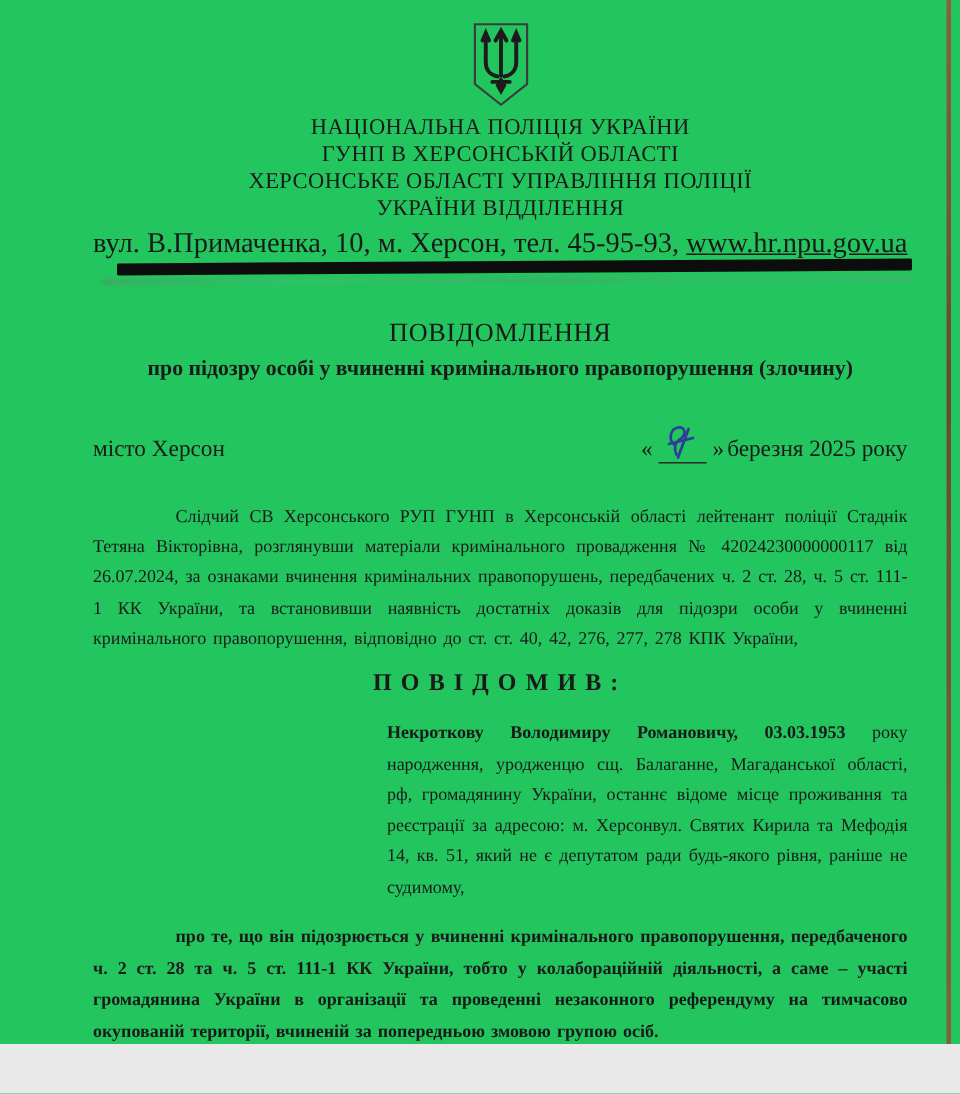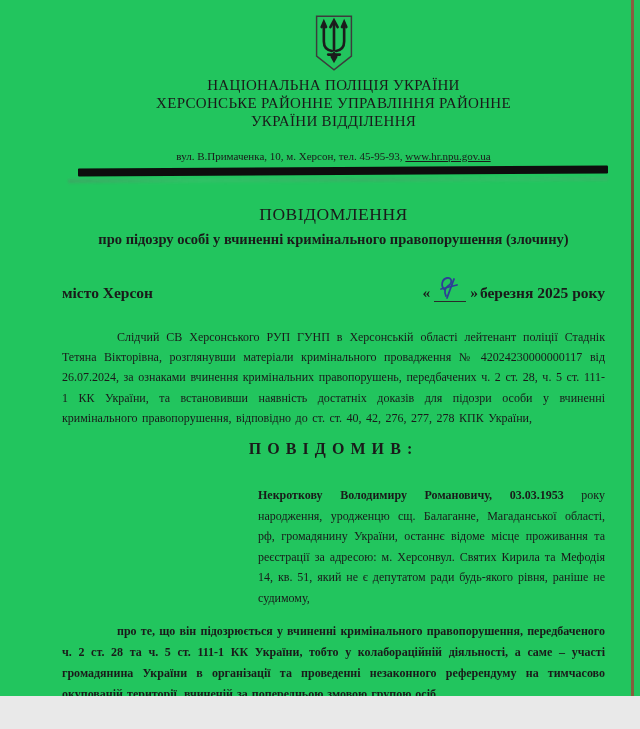--- a/index.html
+++ b/index.html
@@ -9,50 +9,50 @@
     background:#22c55e;
     font-family:"Liberation Serif","DejaVu Serif",serif;
     color:#1a1a1a;
     overflow:hidden;
     box-sizing:border-box;
     padding:14px 35px 0 62px;
   }
   .header{width:543px;text-align:center;}
   .emblem{display:block;margin:0 auto 4px auto;}
   .org-line{font-size:15px;line-height:18px;letter-spacing:0.3px;white-space:nowrap;}
-  .address-line{font-size:11px;line-height:16px;margin-top:18px;white-space:nowrap;}
+  .address-line{font-size:19px;line-height:16px;margin-top:7px;white-space:nowrap;}
   .website{text-decoration:underline;}
   .divider-bar{
     margin-top:3px;margin-left:16px;
     width:530px;height:8px;background:#0d0d0d;
     transform:rotate(-0.35deg);border-radius:1px;
   }
   .smudge{
     margin-top:3px;margin-left:6px;width:540px;height:4px;
     background:linear-gradient(90deg,rgba(110,110,110,.28),rgba(170,170,170,.10) 25%,rgba(120,120,120,.22) 55%,rgba(150,150,150,.12) 80%,rgba(130,130,130,.2));
     filter:blur(1px);transform:rotate(-0.25deg);
   }
   .title-block{width:543px;text-align:center;margin-top:22px;}
   .title-main{font-size:17.5px;font-weight:normal;letter-spacing:0.5px;}
   .title-sub{font-size:14.5px;font-weight:bold;margin-top:6px;}
   .meta-row{
     width:543px;display:flex;justify-content:space-between;align-items:flex-end;
-    margin-top:31px;font-size:15.5px;font-weight:bold;
+    margin-top:31px;font-size:15.5px;font-weight:normal;
   }
   .date-part{display:inline-flex;align-items:flex-end;gap:2px;}
   .day-box{
     display:inline-block;width:32px;height:22px;
     border-bottom:1.5px solid #2a2a2a;text-align:center;
     margin:0 2px;position:relative;
   }
   .day-box svg{position:absolute;left:2px;top:-4px;}
   .para{width:543px;font-size:12px;line-height:20.2px;text-align:justify;word-spacing:1.5px;}
   .para-intro{margin-top:25px;text-indent:55px;}
   .announce{width:543px;text-align:center;font-weight:bold;font-size:16px;letter-spacing:0.38em;margin-top:3px;}
-  .para-person{width:347px;margin-left:196px;margin-top:27px;line-height:20.6px;}
+  .para-person{width:347px;margin-left:196px;margin-top:13px;line-height:20.6px;}
   .person-name{font-weight:bold;}
   .para-final{font-weight:bold;margin-top:9px;text-indent:55px;line-height:21px;word-spacing:1px;}
   .page-edge{
     position:absolute;top:0;left:631px;width:2.5px;height:729px;
     background:linear-gradient(#8a6040,#6b4a2e 35%,#7d5636 70%,#86613f);
   }
 </style>
 </head>
 <body>
 
@@ -66,21 +66,22 @@
         <path d="M25 18 L30 9 L35 18"></path>
         <path d="M16 13 V38 C16 46 21 50 27 51"></path>
         <path d="M44 13 V38 C44 46 39 50 33 51"></path>
         <path d="M13 18 L16 11 L19 18"></path>
         <path d="M41 18 L44 11 L47 18"></path>
         <path d="M22 56 H38"></path>
       </g>
       <path d="M30 51 L35 59 L30 68 L25 59 Z" fill="#1c1c1c"></path>
     </svg>
     <div class="org-line">НАЦІОНАЛЬНА ПОЛІЦІЯ УКРАЇНИ</div>
-    <div class="org-line">ХЕРСОНСЬКЕ РАЙОННЕ УПРАВЛІННЯ РАЙОННЕ</div>
+    <div class="org-line">ГУНП В ХЕРСОНСЬКІЙ ОБЛАСТІ</div>
+    <div class="org-line">ХЕРСОНСЬКЕ ОБЛАСТІ УПРАВЛІННЯ ПОЛІЦІЇ</div>
     <div class="org-line">УКРАЇНИ ВІДДІЛЕННЯ</div>
     <div class="address-line"><span>вул. В.Примаченка, 10, м. Херсон,  тел.  45-95-93, </span><span class="website">www.hr.npu.gov.ua</span></div>
   </div>
 
   <div class="divider-bar"></div>
   <div class="smudge"></div>
 
   <div class="title-block">
     <div class="title-main">ПОВІДОМЛЕННЯ</div>
     <div class="title-sub">про підозру особі у вчиненні кримінального правопорушення (злочину)</div>

